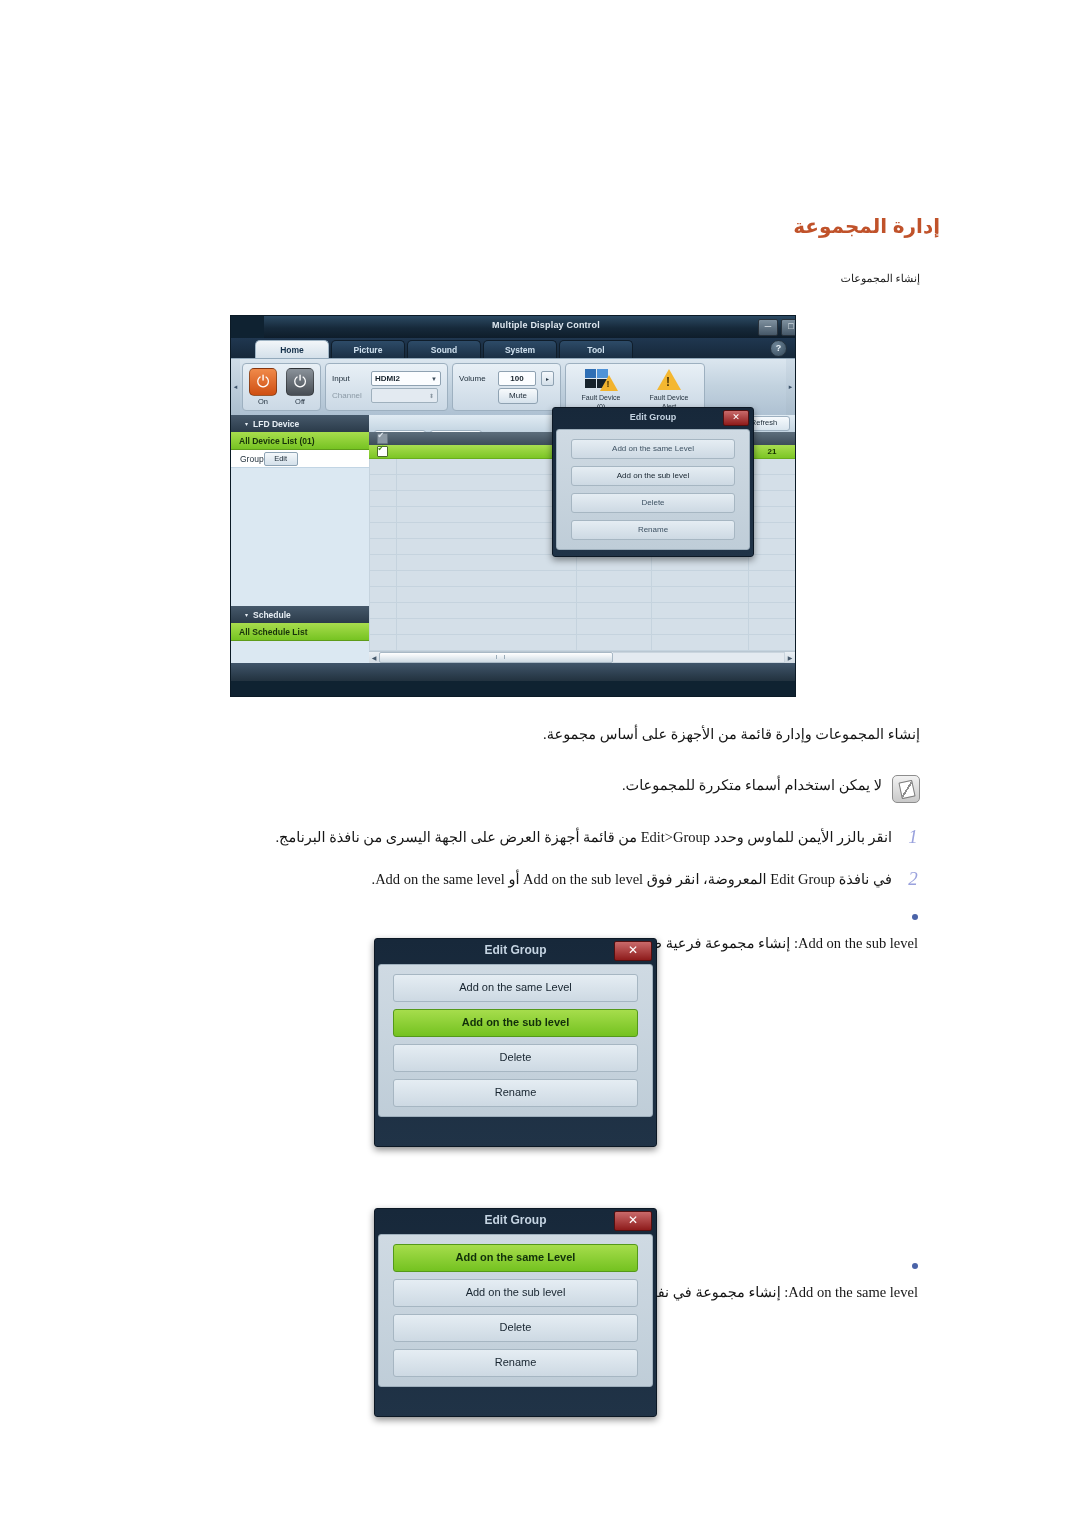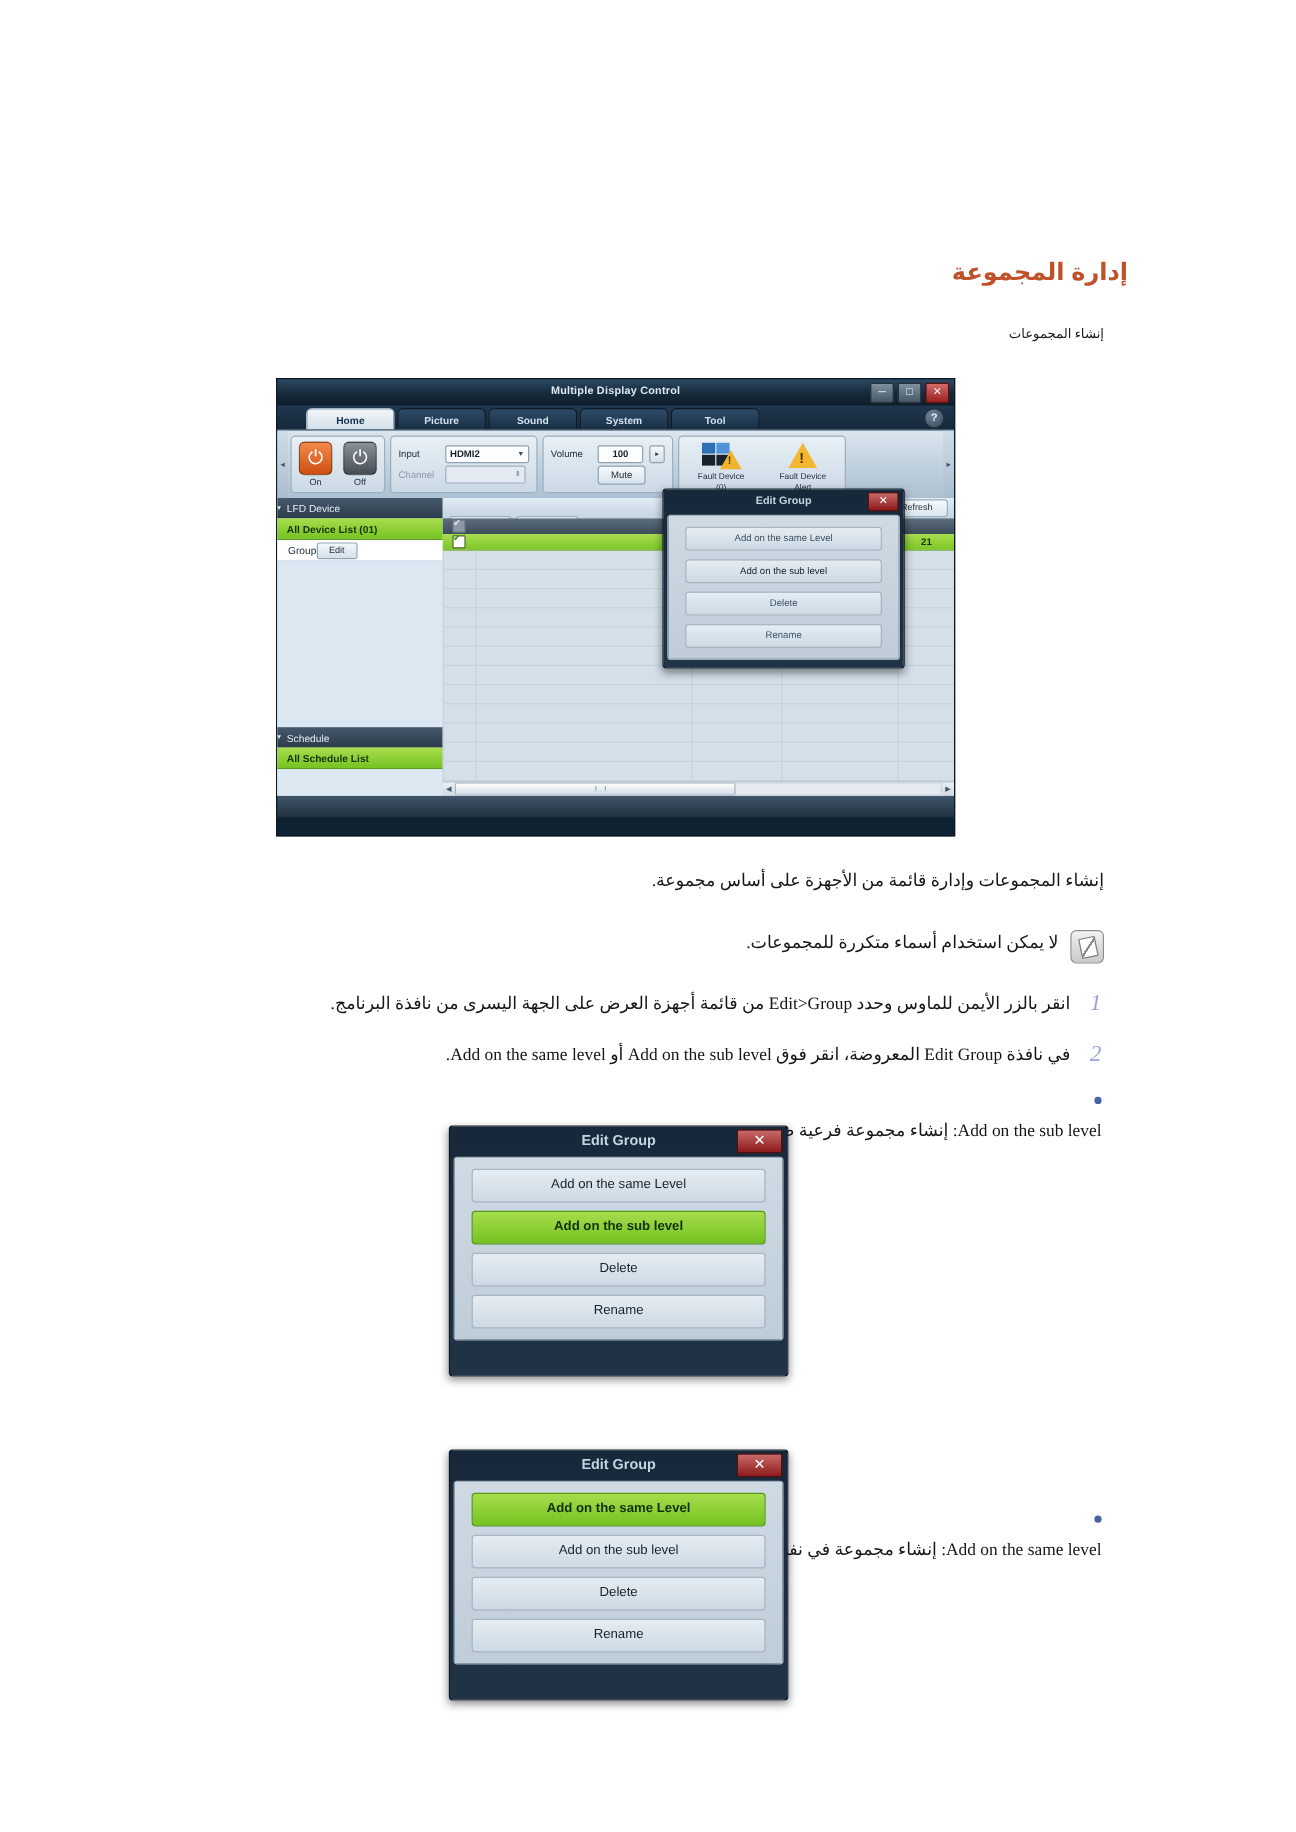--- a/index.html
+++ b/index.html
@@ -26,20 +26,21 @@
   .app-shot{
     position:absolute;left:230px;top:315px;width:566px;height:382px;
     background:#0f2231;border:1px solid #0b1a26;direction:ltr;
     font-family:"Liberation Sans","DejaVu Sans",sans-serif;
     box-sizing:border-box;overflow:hidden;
   }
   .app-titlebar{
     height:22px;width:100%;
     background:linear-gradient(180deg,#2c4a63 0%,#16293a 55%,#0e1d2a 100%);
     position:relative;
+    margin-left:33px;
   }
   .app-titlebar .ttl{
     position:absolute;left:0;right:0;top:4px;text-align:center;
     font-size:9px;color:#dfe8f0;font-weight:bold;letter-spacing:.2px;
   }
   .winbtns{position:absolute;right:4px;top:3px;display:flex;gap:3px;}
   .winbtn{
     width:18px;height:15px;border-radius:2px;
     background:linear-gradient(180deg,#7f919f,#465868);
     border:1px solid #28323c;color:#eef4f8;font-size:9px;line-height:13px;
@@ -142,22 +143,22 @@
   }
   .warn-big::after{content:"!";position:absolute;left:-3px;top:6px;font-size:12px;
     color:#4a3200;font-weight:bold;}
   .tb-spacer{flex:1;}
 
   
   .app-body{display:flex;height:248px;background:#cfdae4;position:relative;}
   .sidebar{width:138px;background:#dbe8f2;display:flex;flex-direction:column;}
   .sb-head{
     height:17px;background:linear-gradient(180deg,#46596b,#2b3b4a);
-    color:#e7eef4;font-size:8.5px;font-weight:normal;
-    display:flex;align-items:center;gap:5px;padding-left:0;
+    color:#e7eef4;font-size:8.5px;font-weight:bold;
+    display:flex;align-items:center;gap:5px;padding-left:14px;
   }
   .sb-head .tri{font-size:6px;}
   .sb-green{
     height:17px;background:linear-gradient(180deg,#a8dd4d,#76c322);
     color:#17330a;font-size:8.5px;font-weight:bold;
     display:flex;align-items:center;padding-left:8px;border-bottom:1px solid #5e9c1b;
   }
   .sb-row{
     height:17px;background:#ffffff;display:flex;align-items:center;
     justify-content:flex-start;padding:0 5px 0 9px;border-bottom:1px solid #c2d5e4;

